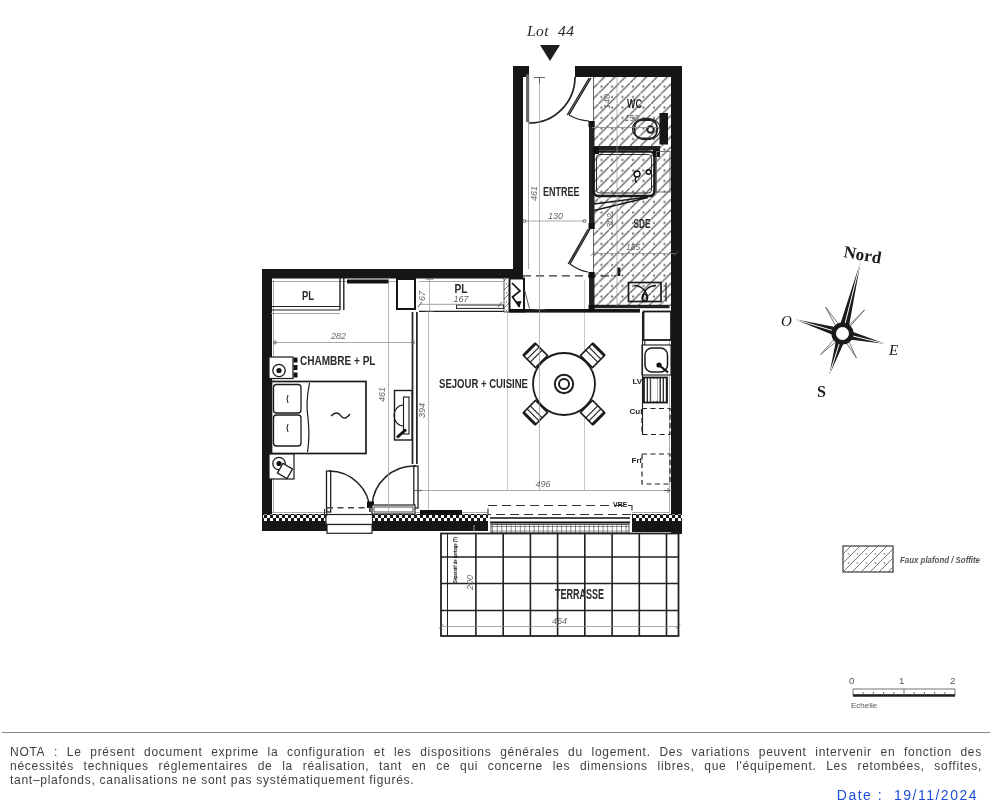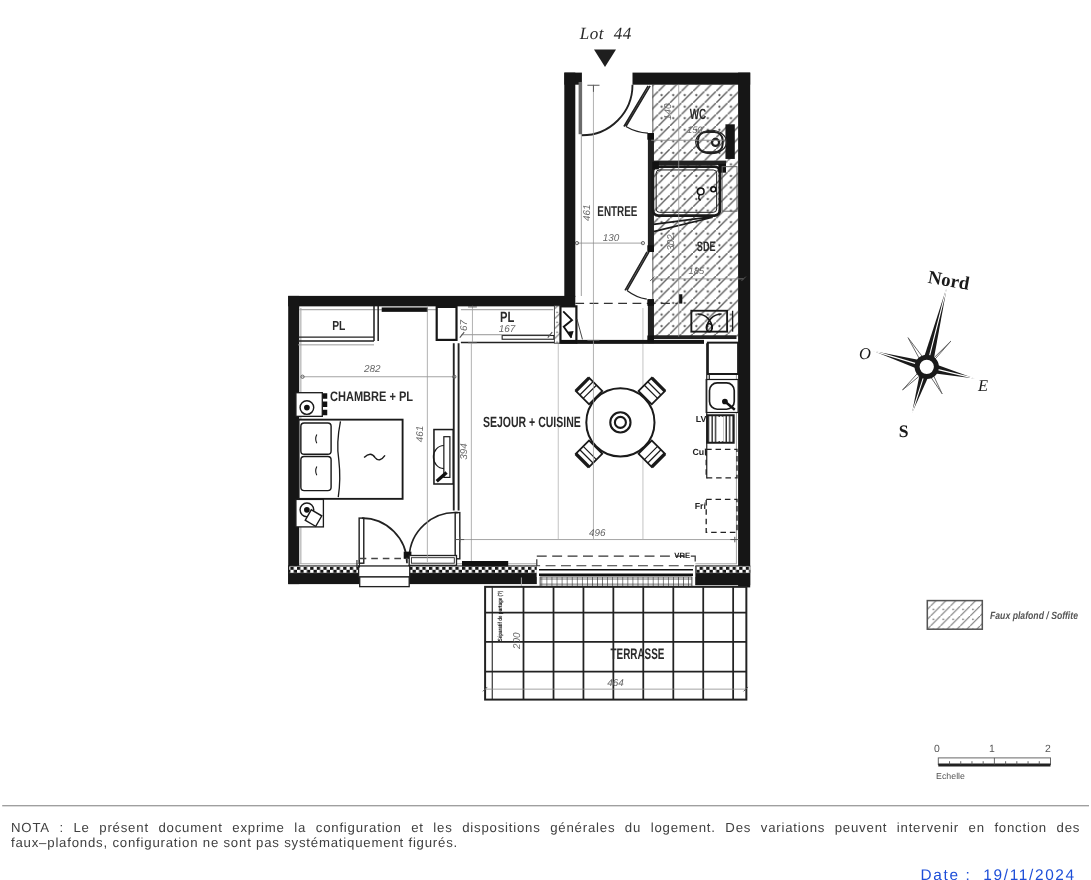--- a/index.html
+++ b/index.html
@@ -367,17 +367,18 @@
 <path d="M863.2,672 v3 M873.4,672 v3 M883.6,672 v3 M893.8,672 v3 M904,669 v6 M914.2,672 v3 M924.4,672 v3 M934.6,672 v3 M944.8,672 v3" stroke="#555" stroke-width="0.8"></path>
 
 <text x="851" y="688" font-size="8" fill="#555">Echelle</text>
 </svg>
 
 
 <div class="sep"></div>
 
 <div class="notawrap">
 <div class="j">NOTA&nbsp;: Le présent document exprime la configuration et les dispositions générales du logement. Des variations peuvent intervenir en fonction des</div>
-<div>faux–plafonds, configuration ne sont pas systématiquement figurés.</div>
+<div class="j">nécessités techniques réglementaires de la réalisation, tant en ce qui concerne les dimensions libres, que l'équipement. Les retombées, soffites,</div>
+<div>tant–plafonds, canalisations ne sont pas systématiquement figurés.</div>
 </div>
 
 <div class="date">Date&nbsp;:&nbsp; 19/11/2024</div>
 </div>
 
 </body></html>

